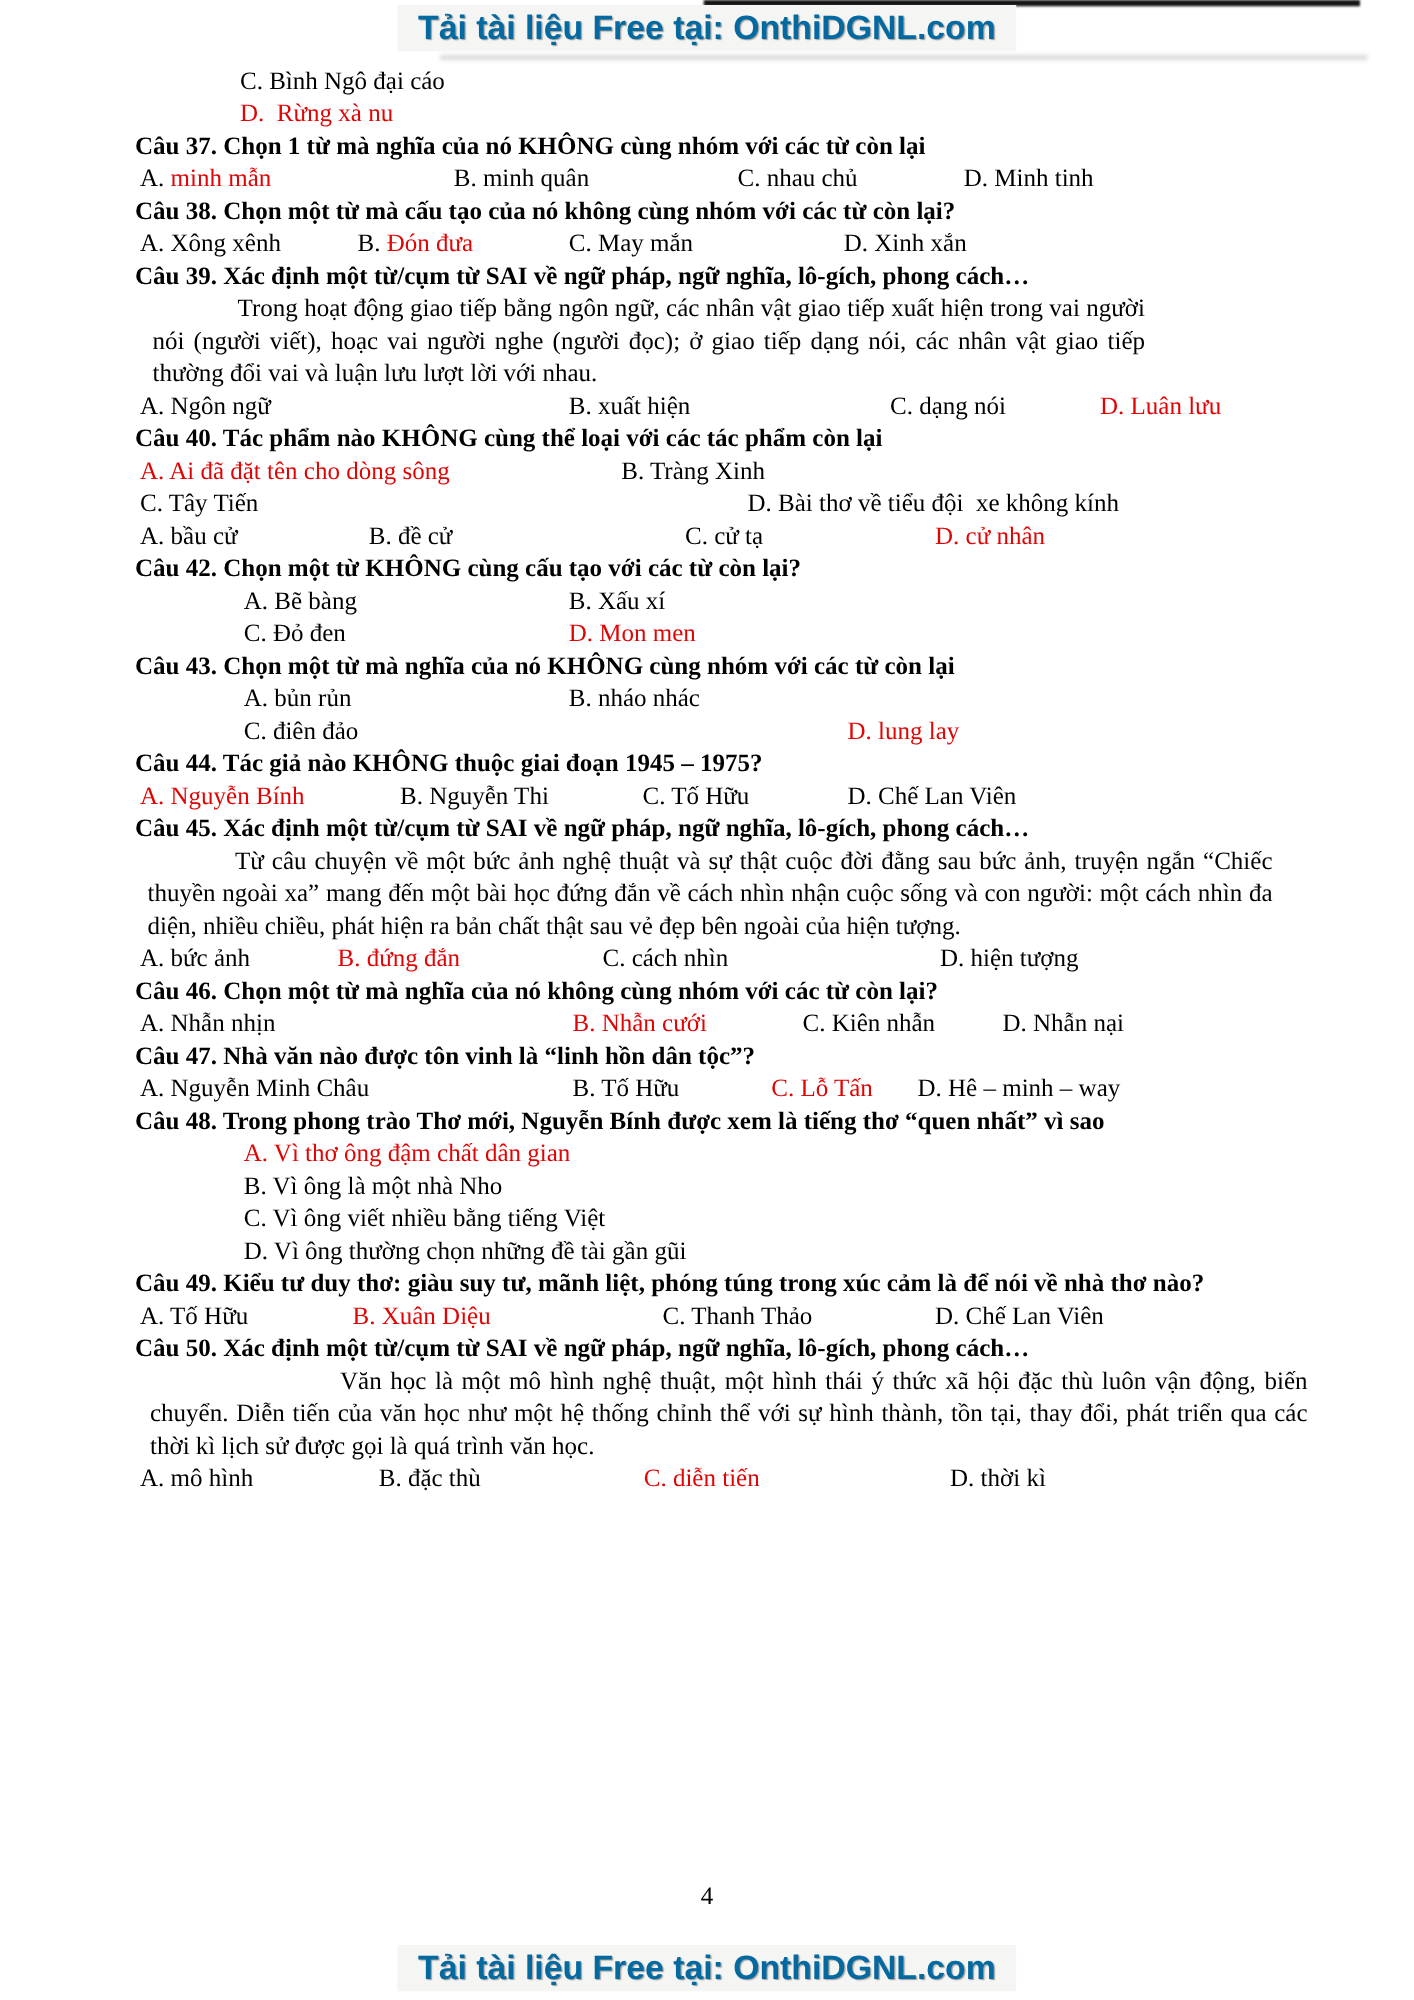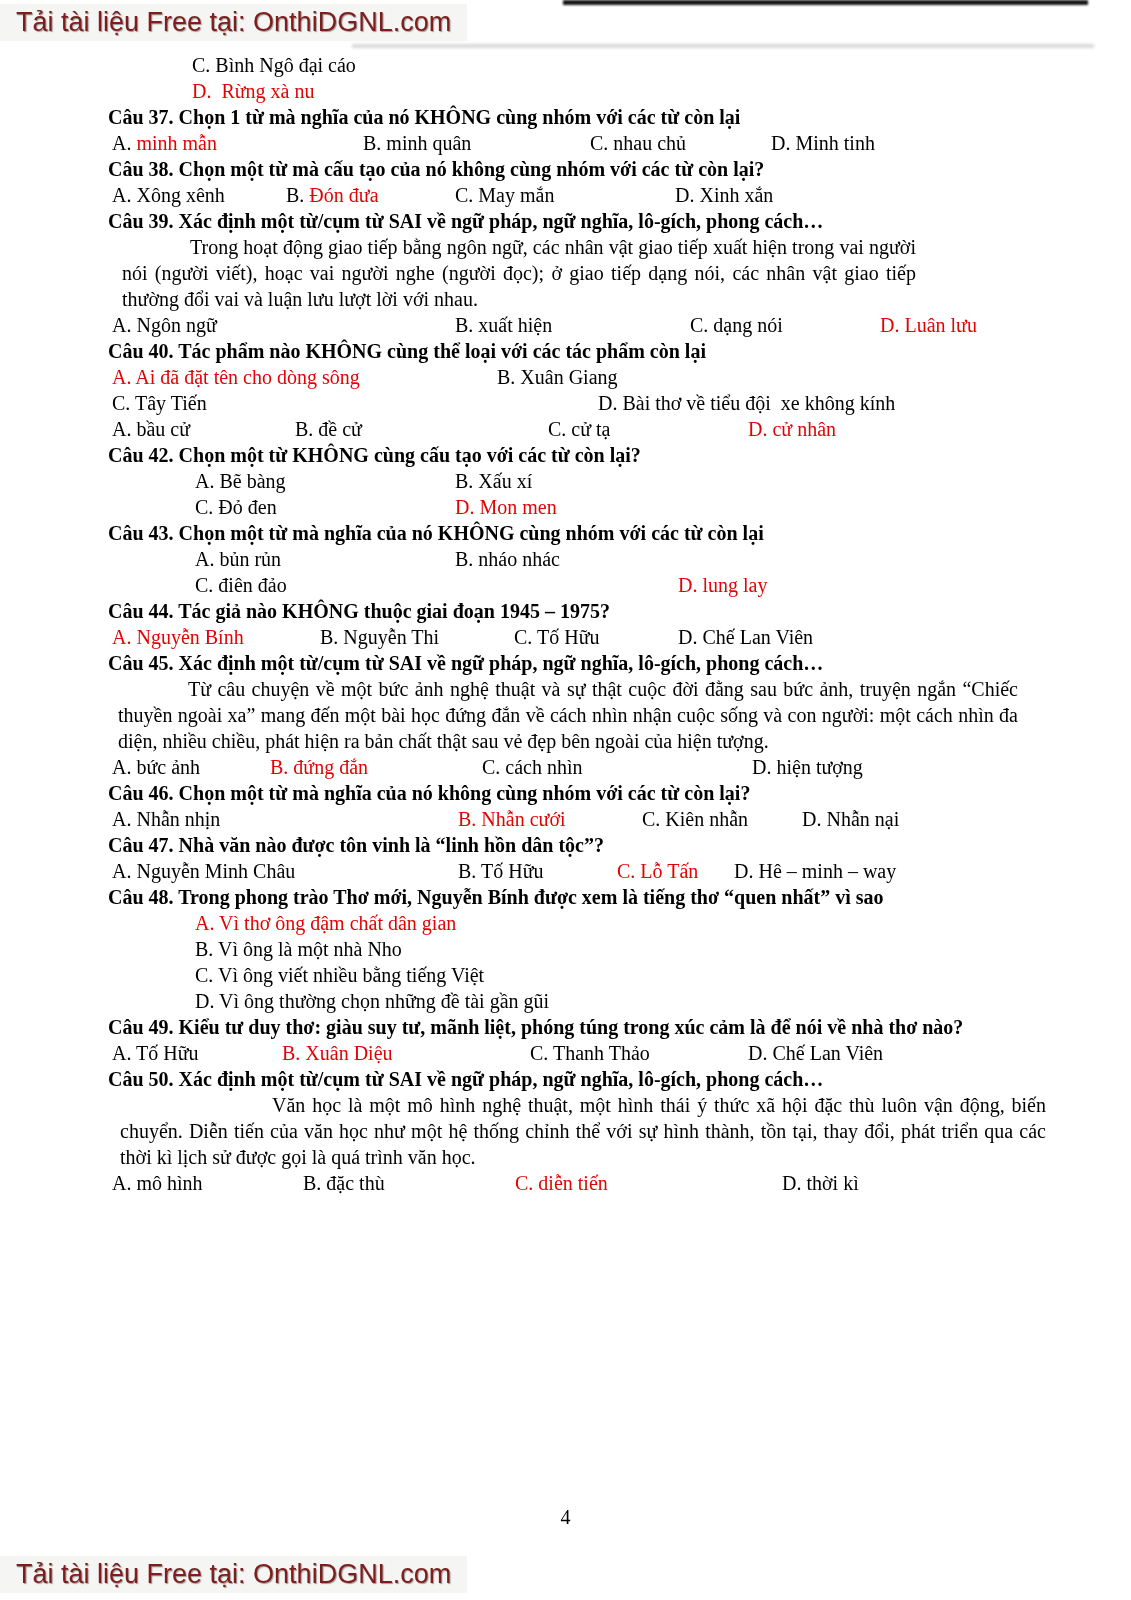--- a/index.html
+++ b/index.html
@@ -1,21 +1,21 @@
 <!DOCTYPE html>
 <html><head>
 <meta charset="utf-8">
 <style>
   html,body{margin:0;padding:0;background:#ffffff;}
   .page{position:relative;width:1131px;height:1600px;background:#ffffff;overflow:hidden;
         font-family:"Liberation Serif","DejaVu Serif",serif;font-size:20px;color:#000;}
   .artifact-top{position:absolute;top:0;left:563px;width:525px;height:5px;background:#161616;filter:blur(1px);}
   .artifact-under{position:absolute;top:44px;left:352px;width:742px;height:4px;background:#d9d9d9;filter:blur(1.5px);}
-  .banner{position:absolute;left:0;width:100%;text-align:left;
-          font-family:"Liberation Sans","DejaVu Sans",sans-serif;font-weight:400;font-size:27px;color:#7f1d1d;}
+  .banner{position:absolute;left:0;width:100%;text-align:center;
+          font-family:"Liberation Sans","DejaVu Sans",sans-serif;font-weight:700;font-size:27px;color:#0369a1;}
   .banner-text{display:inline-block;background:#f5f5f3;padding:3px 16px;text-shadow:1px 1px 1px #9a9a9a;}
   .banner.top{top:4px;}
   .banner.bottom{top:1556px;}
   .content{position:absolute;top:52px;left:0;width:1131px;line-height:26px;}
   .line{position:relative;height:26px;}
   .o{position:absolute;top:0;white-space:pre;}
   .red{color:#e00505;}
   .qh{margin-left:108px;margin-right:104px;font-weight:700;}
   .qh.up{font-style:normal;}
   .ps{text-align:justify;line-height:26px;}
@@ -63,30 +63,30 @@
         <span class="o" style="left:675px">D. Xinh xắn</span>
       </div>
     </div>
 
     <div>
       <div class="qh">Câu 39. Xác định một từ/cụm từ SAI về ngữ pháp, ngữ nghĩa, lô-gích, phong cách…</div>
       <div class="ps ps39">Trong hoạt động giao tiếp bằng ngôn ngữ, các nhân vật giao tiếp xuất hiện trong vai người nói (người viết), hoạc vai người nghe (người đọc); ở giao tiếp dạng nói, các nhân vật giao tiếp thường đổi vai và luận lưu lượt lời với nhau.</div>
       <div class="line">
         <span class="o" style="left:112px">A. Ngôn ngữ</span>
         <span class="o" style="left:455px">B. xuất hiện</span>
-        <span class="o" style="left:690px">C. dạng nói</span>
+        <span class="o" style="left:712px">C. dạng nói</span>
         <span class="o red" style="left:880px">D. Luân lưu</span>
       </div>
     </div>
 
     <div>
       <div class="qh">Câu 40. Tác phẩm nào KHÔNG cùng thể loại với các tác phẩm còn lại</div>
       <div class="line">
         <span class="o red" style="left:112px">A. Ai đã đặt tên cho dòng sông</span>
-        <span class="o" style="left:497px">B. Xuân Giang</span>
+        <span class="o" style="left:497px">B. Tràng Xinh</span>
       </div>
       <div class="line">
         <span class="o" style="left:112px">C. Tây Tiến</span>
         <span class="o" style="left:598px">D. Bài thơ về tiểu đội  xe không kính</span>
       </div>
     </div>
 
     <div>
       <div class="line">
         <span class="o" style="left:112px">A. bầu cử</span>
@@ -187,21 +187,21 @@
       </div>
     </div>
 
     <div>
       <div class="qh">Câu 50. Xác định một từ/cụm từ SAI về ngữ pháp, ngữ nghĩa, lô-gích, phong cách…</div>
       <div class="ps ps50">Văn học là một mô hình nghệ thuật, một hình thái ý thức xã hội đặc thù luôn vận động, biến chuyển. Diễn tiến của văn học như một hệ thống chỉnh thể với sự hình thành, tồn tại, thay đổi, phát triển qua các thời kì lịch sử được gọi là quá trình văn học.</div>
       <div class="line">
         <span class="o" style="left:112px">A. mô hình</span>
         <span class="o" style="left:303px">B. đặc thù</span>
         <span class="o red" style="left:515px">C. diễn tiến</span>
-        <span class="o" style="left:782px">D. thời kì</span>
+        <span class="o" style="left:760px">D. thời kì</span>
       </div>
     </div>
 
   </div>
 
   <div class="page-number">4</div>
 
   <div class="banner bottom">
     <span class="banner-text">Tải tài liệu Free tại: OnthiDGNL.com</span>
   </div>

